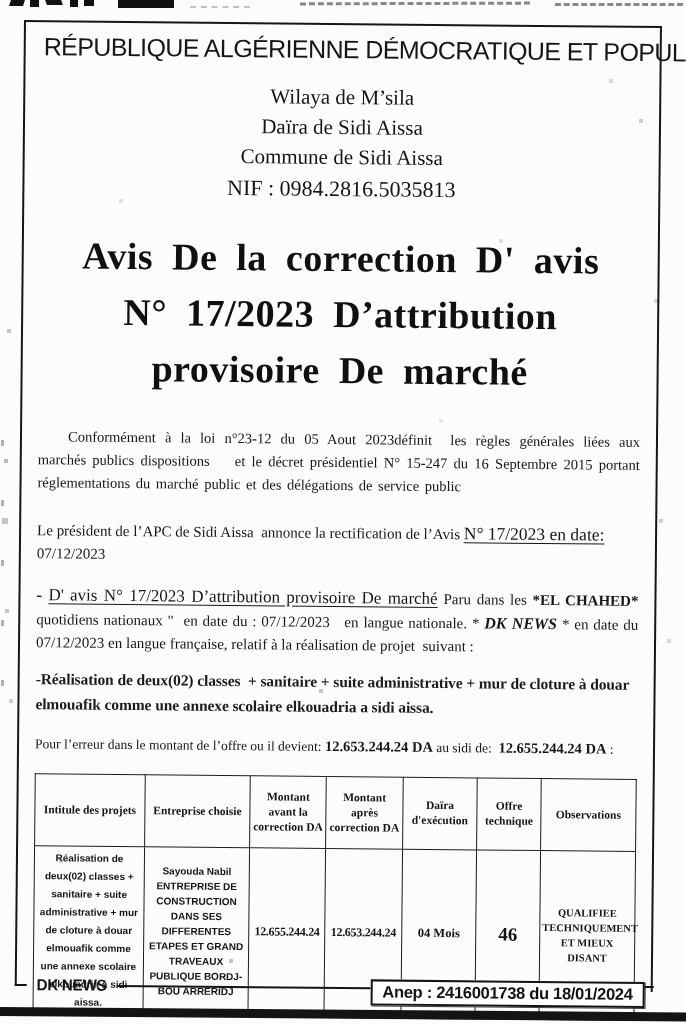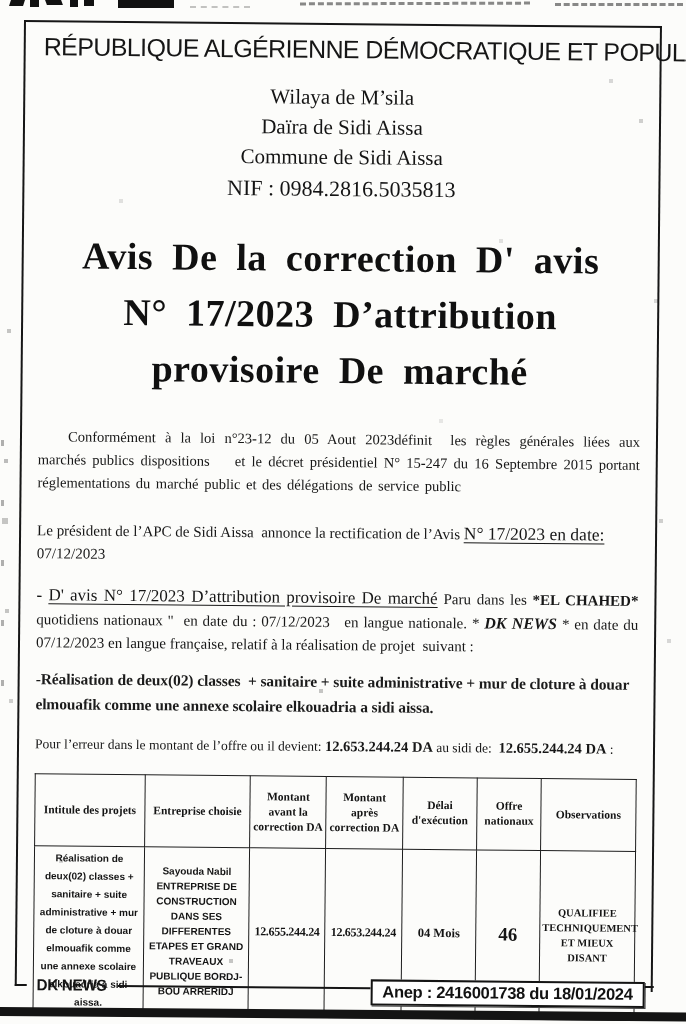--- a/index.html
+++ b/index.html
@@ -162,22 +162,22 @@
             <col style="width:12.4%">
             <col style="width:10.6%">
           <col style="width:15.8%">
         </colgroup>
         <thead>
           <tr>
             <th>Intitule des projets</th>
             <th>Entreprise choisie</th>
             <th>Montant avant la correction DA</th>
             <th>Montant après correction DA</th>
-            <th>Délai d'exécution</th>
-            <th>Offre nationaux</th>
+            <th>Daïra d'exécution</th>
+            <th>Offre technique</th>
             <th>Observations</th>
           </tr>
         </thead>
         <tbody>
           <tr>
             <td class="cell-intitule">Réalisation de deux(02) classes  + sanitaire + suite administrative + mur de cloture à douar elmouafik comme une annexe scolaire elkouadria a sidi aissa.</td>
             <td class="cell-entreprise">Sayouda Nabil ENTREPRISE DE CONSTRUCTION DANS SES DIFFERENTES ETAPES ET GRAND TRAVEAUX PUBLIQUE BORDJ-BOU ARRERIDJ</td>
             <td class="cell-montant">12.655.244.24</td>
             <td class="cell-montant">12.653.244.24</td>
             <td class="cell-delai">04 Mois</td>

